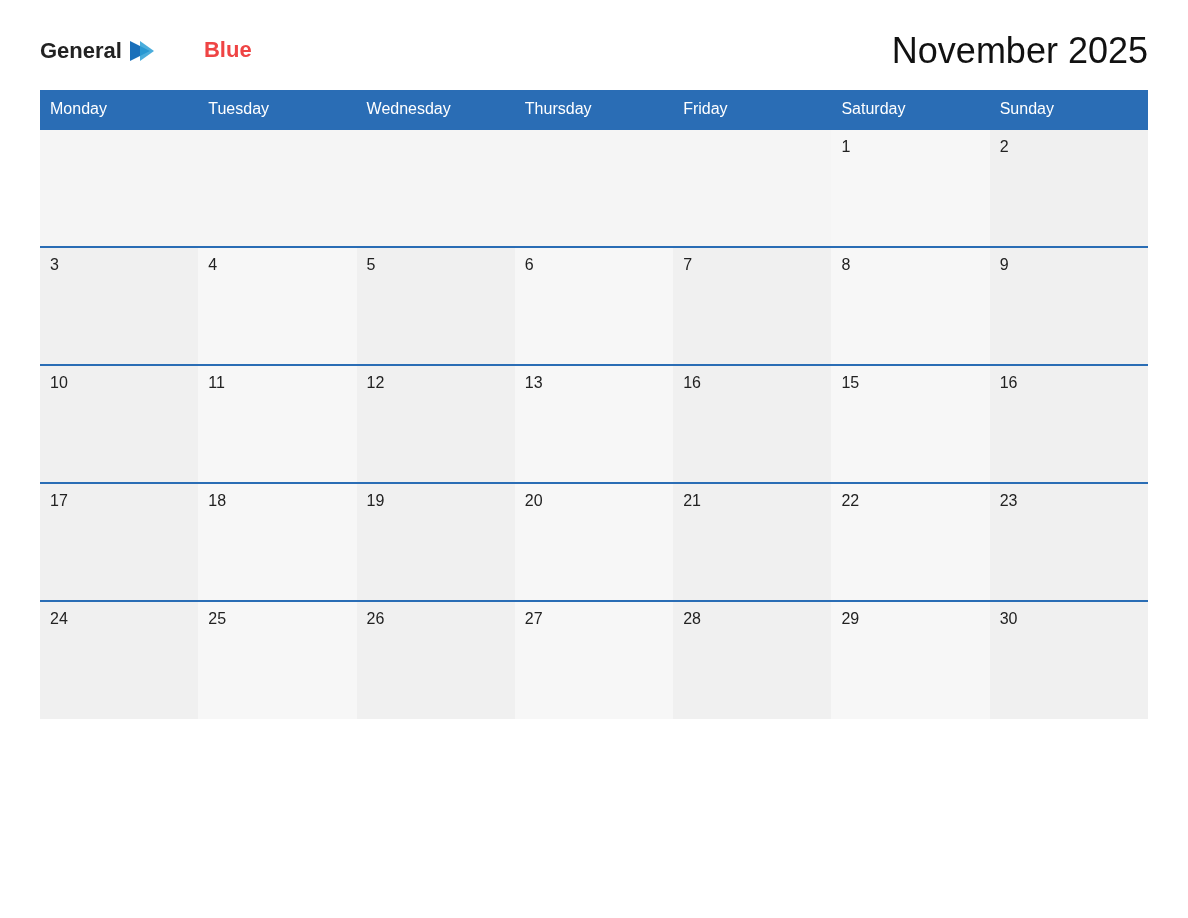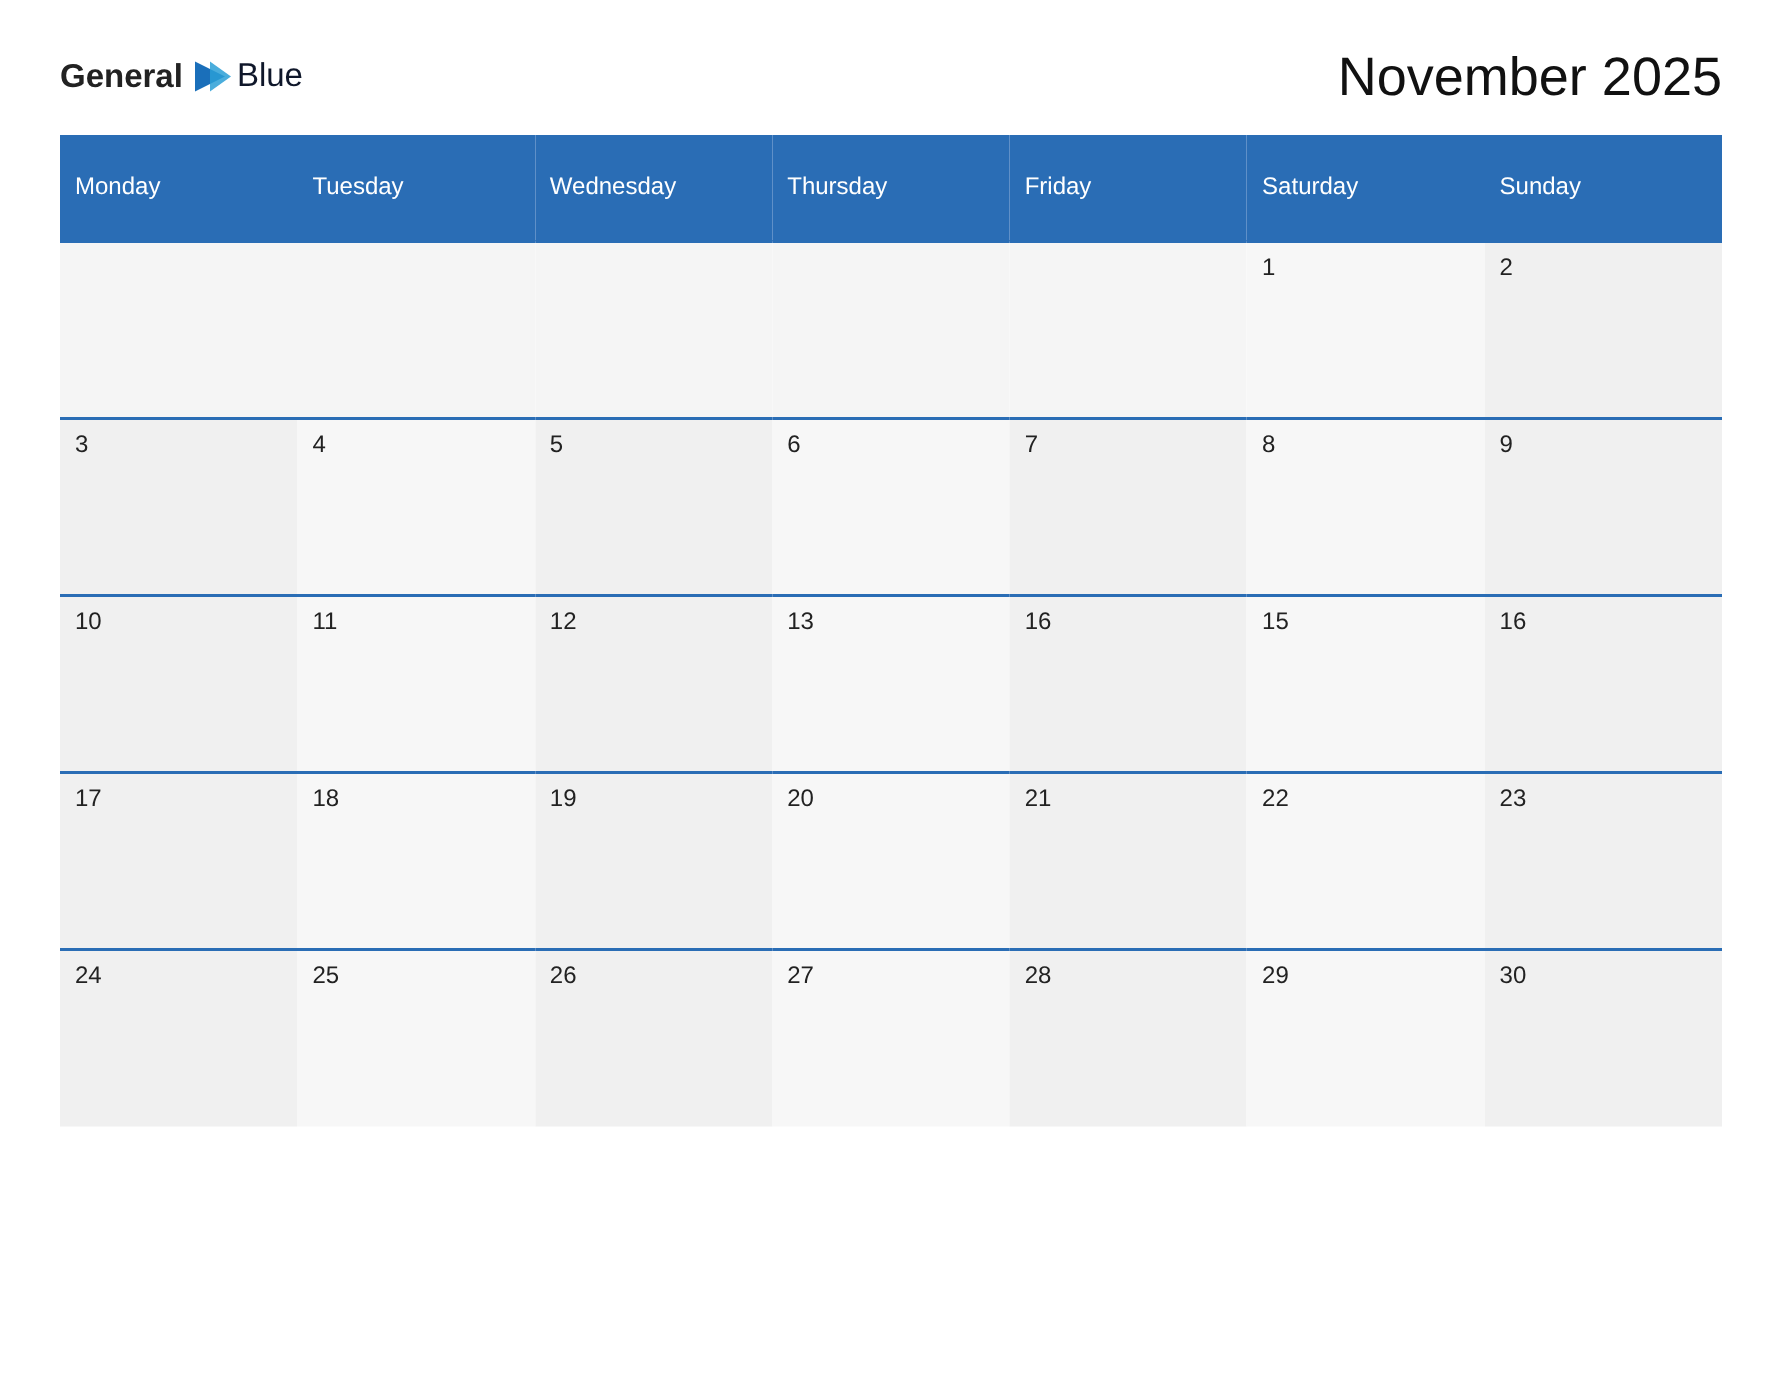--- a/index.html
+++ b/index.html
@@ -35,40 +35,41 @@
     .logo-wrapper {
       display: flex;
       flex-direction: row;
       line-height: 1.2;
     }
     .logo-line1 {
       display: flex;
       align-items: center;
     }
     .logo-line2 {
-      color: #0f172a;
+      color: #ef4444;
       font-size: 22px;
-      font-weight: normal;
+      font-weight: bold;
       padding-left: 2px;
+      margin-left: 46px;
     }
     .month-title {
       font-size: 36px;
       font-weight: normal;
       color: #111;
     }
     .calendar {
       width: 100%;
       border-collapse: collapse;
     }
     .calendar thead tr th {
       background-color: #2a6db5;
       color: #fff;
       font-size: 16px;
       font-weight: normal;
-      padding: 26px 10px;
+      padding: 10px 10px;
       text-align: left;
       border: none;
     }
     .calendar tbody tr td {
       width: calc(100% / 7);
       vertical-align: top;
       padding: 8px 10px;
       height: 118px;
       border-top: 2px solid #2a6db5;
       background-color: #f5f5f5;

